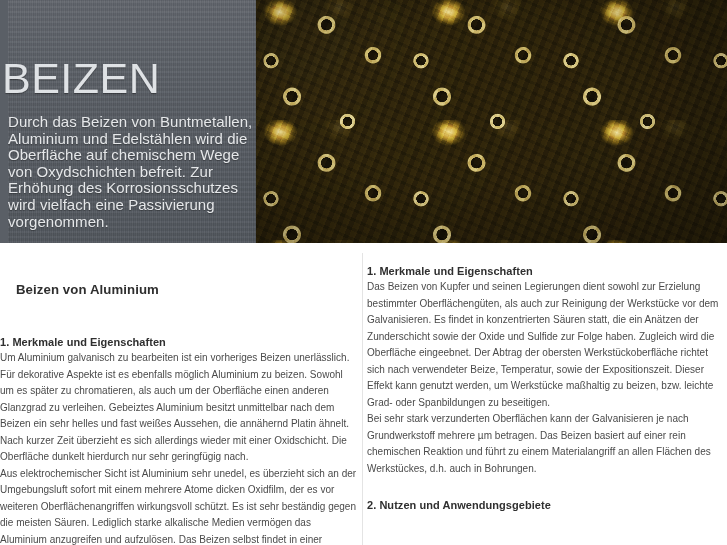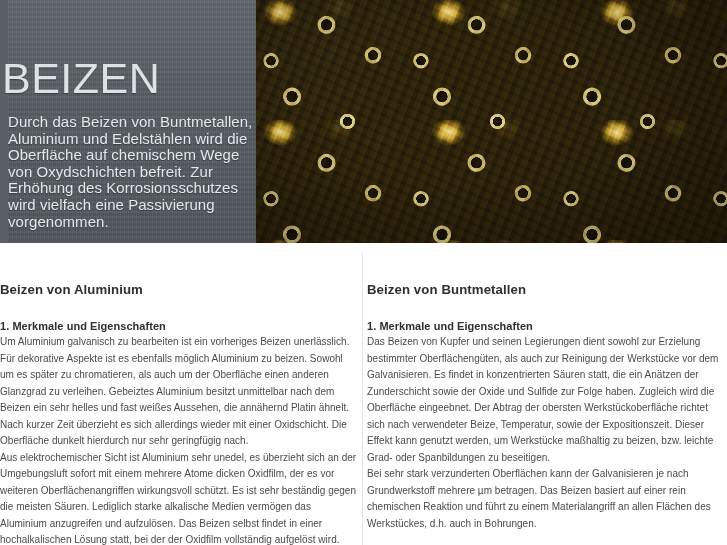--- a/index.html
+++ b/index.html
@@ -183,22 +183,22 @@
   .col-divider {
     position: absolute;
     left: 362px;
     top: 10px;
     width: 1px;
     height: 292px;
     background: #e4e4e4;
   }
 
   .col-title {
-    margin: 0;
-    padding-top: 38px;
+    margin: 16px;
+    padding-top: 22px;
     font-size: 13.2px;
     line-height: 17px;
     font-weight: bold;
     color: #2f2f2f;
     letter-spacing: 0.1px;
   }
 
   .sec-head {
     margin: 0;
     padding-top: 21px;
@@ -247,21 +247,20 @@
 
     <div class="col col-left">
       <h2 class="col-title">Beizen von Aluminium</h2>
 
       <h3 class="sec-head">1. Merkmale und Eigenschaften</h3>
       <p class="para">Um Aluminium galvanisch zu bearbeiten ist ein vorheriges Beizen unerlässlich. Für dekorative Aspekte ist es ebenfalls möglich Aluminium zu beizen. Sowohl um es später zu chromatieren, als auch um der Oberfläche einen anderen Glanzgrad zu verleihen. Gebeiztes Aluminium besitzt unmittelbar nach dem Beizen ein sehr helles und fast weißes Aussehen, die annähernd Platin ähnelt. Nach kurzer Zeit überzieht es sich allerdings wieder mit einer Oxidschicht. Die Oberfläche dunkelt hierdurch nur sehr geringfügig nach.</p>
       <p class="para">Aus elektrochemischer Sicht ist Aluminium sehr unedel, es überzieht sich an der Umgebungsluft sofort mit einem mehrere Atome dicken Oxidfilm, der es vor weiteren Oberflächenangriffen wirkungsvoll schützt. Es ist sehr beständig gegen die meisten Säuren. Lediglich starke alkalische Medien vermögen das Aluminium anzugreifen und aufzulösen. Das Beizen selbst findet in einer hochalkalischen Lösung statt, bei der der Oxidfilm vollständig aufgelöst wird. Nur die an der Oberfläche befindlichen Legierungselemente bleiben davon unberührt. Um diese zu entfernen und die Oberfläche vor einem weiteren Angriff der Beizlösung zu schützen, wird das Werkstück nach einem Spülschritt in einer oxidierenden</p>
     </div>
 
     <div class="col col-right">
-      <h2 class="col-title">Beizen von Buntmetallen</h2>
 
       <h3 class="sec-head">1. Merkmale und Eigenschaften</h3>
       <p class="para">Das Beizen von Kupfer und seinen Legierungen dient sowohl zur Erzielung bestimmter Oberflächengüten, als auch zur Reinigung der Werkstücke vor dem Galvanisieren. Es findet in konzentrierten Säuren statt, die ein Anätzen der Zunderschicht sowie der Oxide und Sulfide zur Folge haben. Zugleich wird die Oberfläche eingeebnet. Der Abtrag der obersten Werkstückoberfläche richtet sich nach verwendeter Beize, Temperatur, sowie der Expositionszeit. Dieser Effekt kann genutzt werden, um Werkstücke maßhaltig zu beizen, bzw. leichte Grad- oder Spanbildungen zu beseitigen.</p>
       <p class="para">Bei sehr stark verzunderten Oberflächen kann der Galvanisieren je nach Grundwerkstoff mehrere µm betragen. Das Beizen basiert auf einer rein chemischen Reaktion und führt zu einem Materialangriff an allen Flächen des Werkstückes, d.h. auch in Bohrungen.</p>
 
       <h3 class="sec-head">2. Nutzen und Anwendungsgebiete</h3>
 
     </div>
 
   </div>

